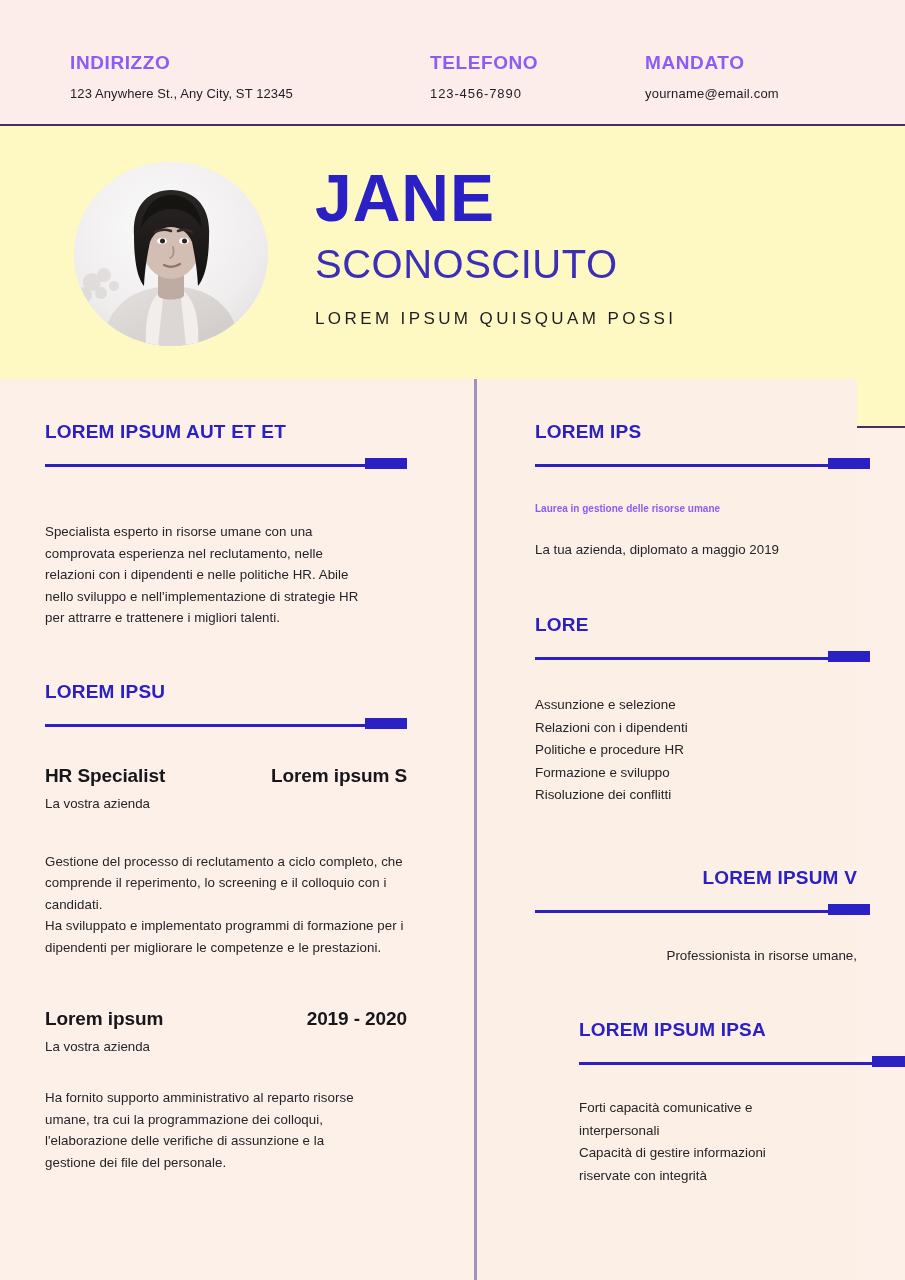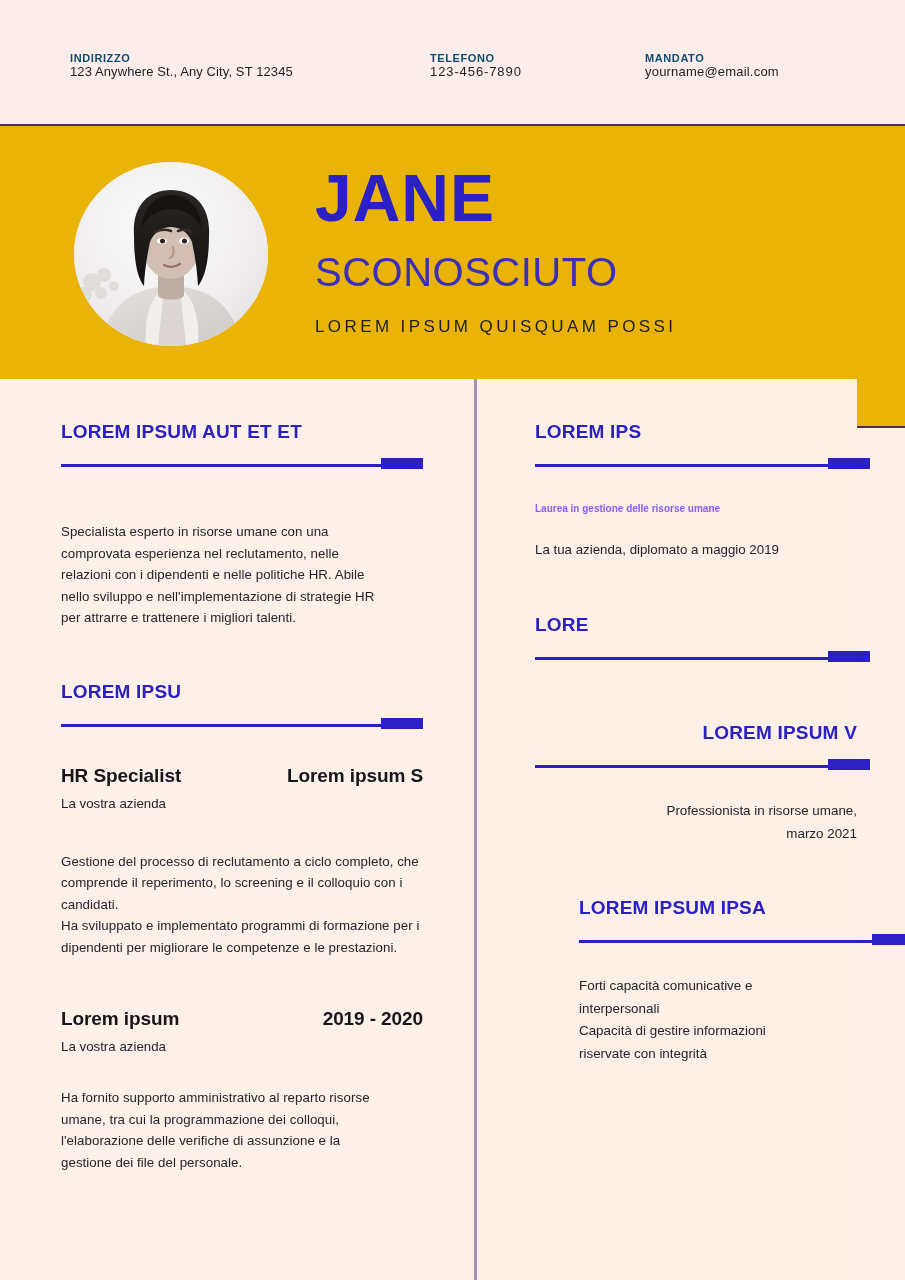--- a/index.html
+++ b/index.html
@@ -20,53 +20,53 @@
   }
   .contact-band::after{
     content:""; position:absolute; left:0; bottom:0; width:100%; height:2px;
     background:#4b2d5e;
   }
   .contact-col { position:absolute; top:52px; }
   .contact-col.c1 { left:70px; }
   .contact-col.c2 { left:430px; }
   .contact-col.c3 { left:645px; }
   .contact-label {
-    font-size:11px; font-weight:bold; letter-spacing:.6px;
-    color:#0c4a6e; white-space:nowrap;
+    font-size:19px; font-weight:bold; letter-spacing:.6px;
+    color:#8b5cf6; margin-bottom:12px; white-space:nowrap;
   }
   .contact-value {
     font-size:13px; color:#1d1d22; white-space:nowrap; letter-spacing:.1px;
   }
   .contact-col.c2 .contact-value { letter-spacing:.9px; }
   .contact-col.c3 .contact-value { letter-spacing:.2px; }
 
   
   .hero {
     position:absolute; left:0; top:126px; width:905px; height:302px;
-    background:#eab308;
+    background:#fef9c3;
   }
   .hero::after{
     content:""; position:absolute; left:0; bottom:0; width:100%; height:2px;
     background:#4b2d5e;
   }
   .avatar {
     position:absolute; left:74px; top:36px;
     width:194px; height:184px; border-radius:50%;
     overflow:hidden; background:#f2efee;
   }
   .avatar svg { display:block; width:100%; height:100%; }
 
   .hero-text { position:absolute; left:315px; top:38px; }
   .first-name {
     font-size:66px; font-weight:bold; color:#2a20c4;
     letter-spacing:1px; line-height:1.05;
   }
   .last-name {
     font-size:40px; color:#3b2fb8; letter-spacing:.5px;
-    line-height:1.25; margin-top:14px; font-weight:400;
+    line-height:1.25; margin-top:6px; font-weight:400;
   }
   .tagline {
     font-size:17px; color:#1d1d22; letter-spacing:3.4px;
     margin-top:20px; font-weight:400;
   }
 
   
   .body-wrap { position:absolute; left:0; top:379px; width:905px; height:901px; }
   .col-left  { position:absolute; left:0;   top:0; width:474px; height:901px; background:#fdf0e9; }
   .col-right { position:absolute; left:477px; top:0; width:380px; height:901px; background:#fcefe5; }
@@ -79,21 +79,21 @@
   }
   .rule { position:relative; height:12px; margin-top:14px; }
   .rule .thin {
     position:absolute; left:0; top:7px; height:3px; background:#2a20c4; 
   }
   .rule .block {
     position:absolute; top:1px; height:11px; width:42px; background:#2a20c4;
   }
 
   
-  .left-pad { padding:0 0 0 61px; }
+  .left-pad { padding:0 0 0 45px; }
   .sec-left .rule { width:362px; }
   .sec-left .rule .thin { width:328px; }
   .sec-left .rule .block { left:320px; }
 
   .para {
     font-size:13.3px; line-height:1.62; color:#24242a; letter-spacing:.05px;
   }
   .job-row {
     display:flex; justify-content:space-between; align-items:center;
     width:362px;
@@ -255,31 +255,37 @@
           <div class="edu-title" style="margin-top:33px; width:208px;">Laurea in gestione delle risorse umane</div>
           <div class="edu-sub" style="margin-top:24px; width:290px;">La tua azienda, diplomato a maggio 2019</div>
         </div>
 
         <div class="section sec-right" style="margin-top:54px;">
           <div class="sec-title">LORE</div>
           <div class="rule">
             <div class="thin"></div>
             <div class="block"></div>
           </div>
+          <div style="margin-top:32px;">
+            <div class="list-line">Assunzione e selezione</div>
+            <div class="list-line">Relazioni con i dipendenti</div>
+            <div class="list-line">Politiche e procedure HR</div>
+            <div class="list-line">Formazione e sviluppo</div>
+            <div class="list-line">Risoluzione dei conflitti</div>
+          </div>
         </div>
 
         <div class="section sec-right" style="margin-top:60px;text-align:right;">
           <div class="sec-title">LOREM IPSUM V</div>
           <div class="rule">
             <div class="thin"></div>
             <div class="block"></div>
           </div>
           <div style="margin-top:30px;">
             <div class="list-line">Professionista in risorse umane,</div>
-            <div class="list-line">marzo 2021</div>
           </div>
         </div>
 
         <div class="section sec-right" style="margin-top:52px;margin-left:44px;">
           <div class="sec-title">LOREM IPSUM IPSA</div>
           <div class="rule">
             <div class="thin"></div>
             <div class="block"></div>
           </div>
           <div style="margin-top:30px;">

